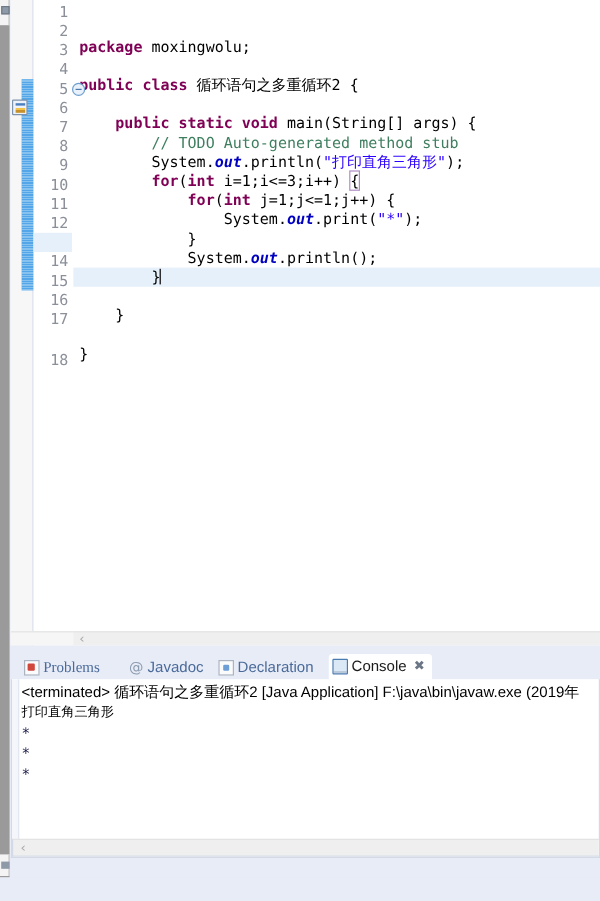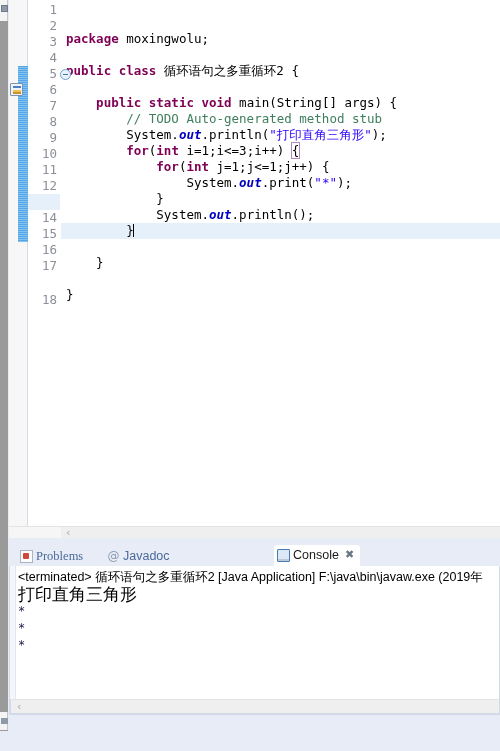--- a/index.html
+++ b/index.html
@@ -296,21 +296,21 @@
     left: 0; top: 0;
     width: 6px; height: 100%;
     background: #f4f6fb;
     border-right: 1px solid #e2e7f0;
     box-sizing: border-box;
   }
   .cline {
     position: absolute;
     left: 8px;
     white-space: pre;
-    font-size: 17px;
+    font-size: 11px;
     line-height: 17px;
     height: 17px;
     color: #000000;
     font-family: "Liberation Sans", sans-serif;
   }
   .cline.terminated { font-size: 12.5px; }
   .cline.mono {
     font-family: "DejaVu Sans Mono", monospace;
     font-size: 12px;
     color: #1c1c4a;
@@ -402,20 +402,21 @@
   <div class="fold" style="top: 69px;"></div>
     </div>
 
   <div class="sash"></div>
 
   <div class="bottom-pane">
 
     <div class="tabbar" id="tabbar">
         <div class="tab" style="left: 8px; width: 86px; font-family: Liberation Serif, serif;"><span class="tab-icon ic-problems"></span><span>Problems</span></div>
         <div class="tab" style="left: 95px; width: 78px;"><span class="tab-icon ic-javadoc">@</span><span>Javadoc</span></div>
+        <div class="tab" style="left: 170px; width: 100px;"><span class="tab-icon ic-decl"></span><span>Declaration</span></div>
         <div class="tab active" style="left: 265px; width: 86px;"><span class="tab-icon ic-console"></span><span>Console</span><span class="tab-close">✖</span></div>
       </div>
 
     <div class="console-body">
       <div class="console-left-stripe"></div>
       <div id="console-lines">
           <div class="cline terminated" style="top: 3px;">&lt;terminated&gt; 循环语句之多重循环2 [Java Application] F:\java\bin\javaw.exe (2019年</div>
           <div class="cline" style="top: 20px;">打印直角三角形</div>
           <div class="cline mono" style="top: 37px;">*</div>
           <div class="cline mono" style="top: 54px;">*</div>

